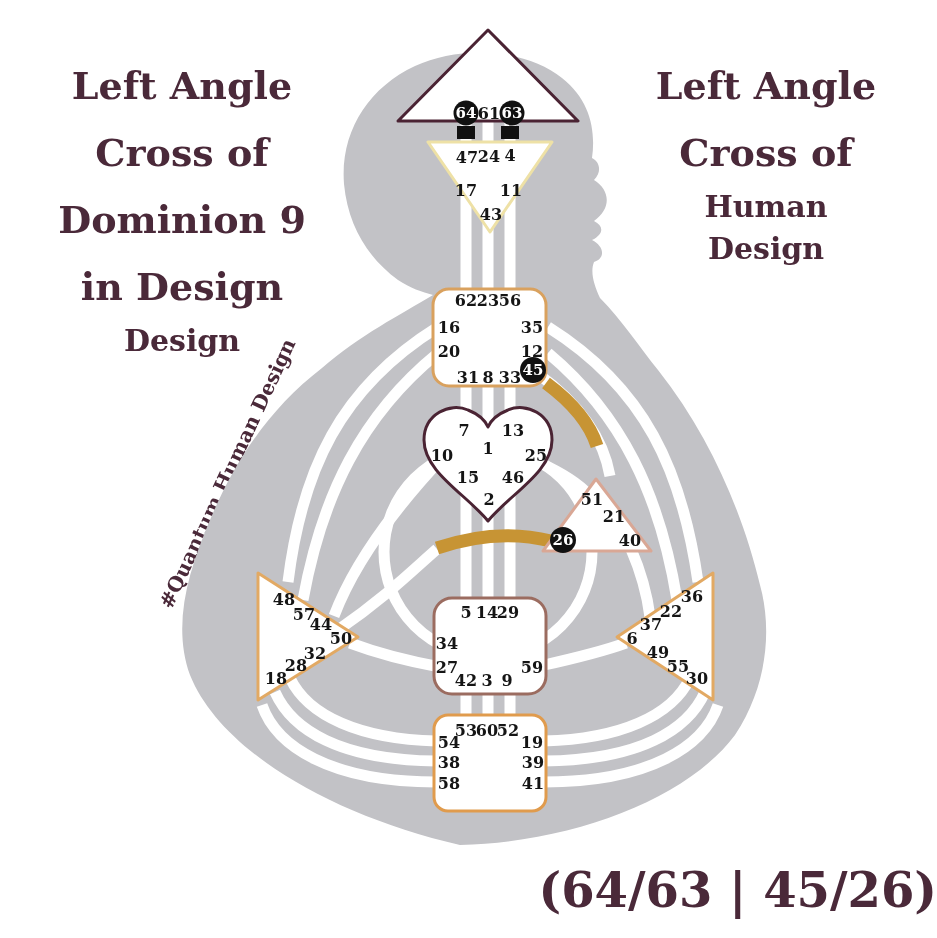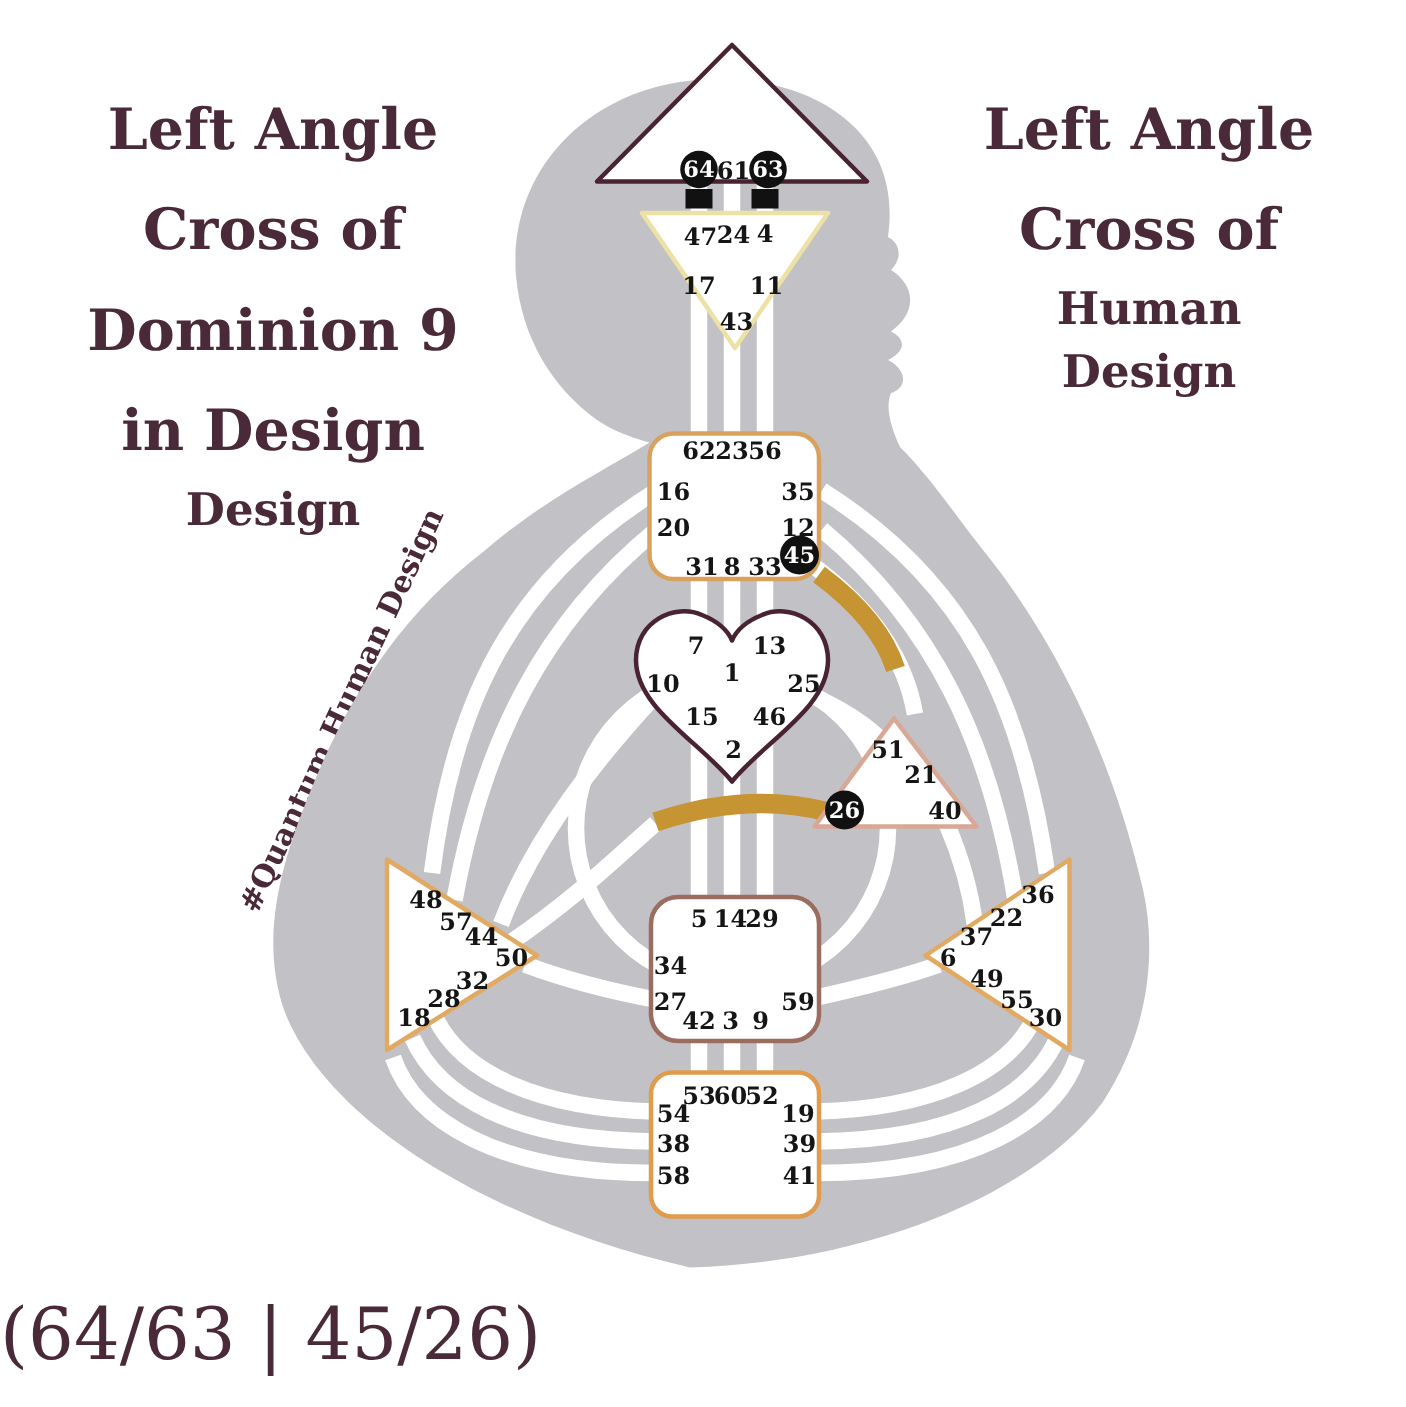--- a/index.html
+++ b/index.html
@@ -6,22 +6,22 @@
   #stage{position:relative;width:937px;height:938px;background:#fff;overflow:hidden;
          font-family:"DejaVu Serif", serif;}
   .title{position:absolute;text-align:center;color:#4a2939;font-weight:bold;}
   .title .big{font-size:38px;line-height:67px;}
   .title .small{font-size:30px;line-height:42px;}
   #left-title{left:14px;top:52px;width:336px;}
   #right-title{left:598px;top:52px;width:336px;}
   #hashtag{position:absolute;left:176px;top:588px;color:#4a2939;font-weight:bold;
            font-size:20px;line-height:24px;white-space:nowrap;
            transform:rotate(-65deg);transform-origin:0 100%;}
-  #cross-notation{position:absolute;left:0;top:862px;width:937px;text-align:left;
-           color:#4a2939;font-weight:normal;font-size:48px;}
+  #cross-notation{position:absolute;left:0;top:862px;width:937px;text-align:right;
+           color:#4a2939;font-weight:bold;font-size:48px;}
   svg{position:absolute;left:0;top:0;}
   .gate{font:bold 16px "DejaVu Serif", serif;fill:#151515;text-anchor:middle;}
   .gatec{font:bold 15px "DejaVu Serif", serif;fill:#ffffff;text-anchor:middle;}
   .chan{fill:none;stroke:#ffffff;stroke-width:11;}
   .gold{fill:none;stroke:#c79434;stroke-width:13;stroke-linecap:butt;}
 </style>
 </head>
 <body>
 
 <div id="stage">

